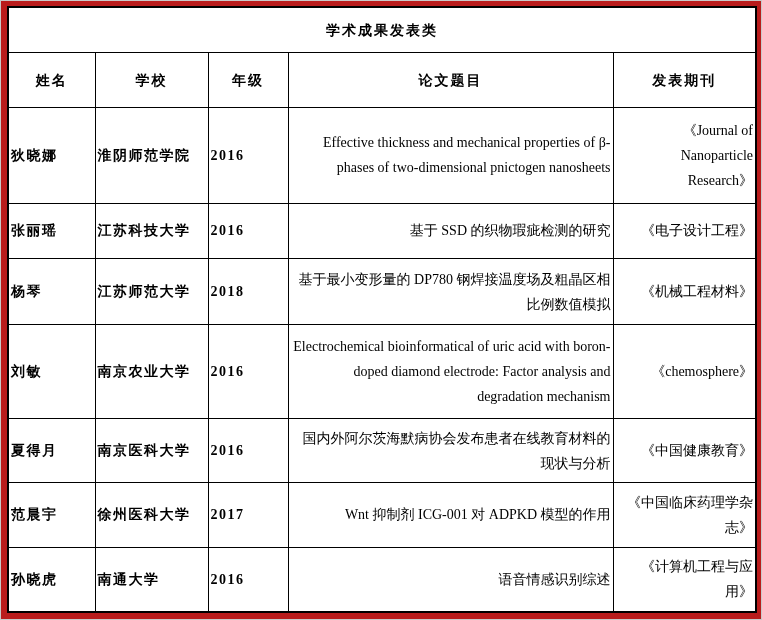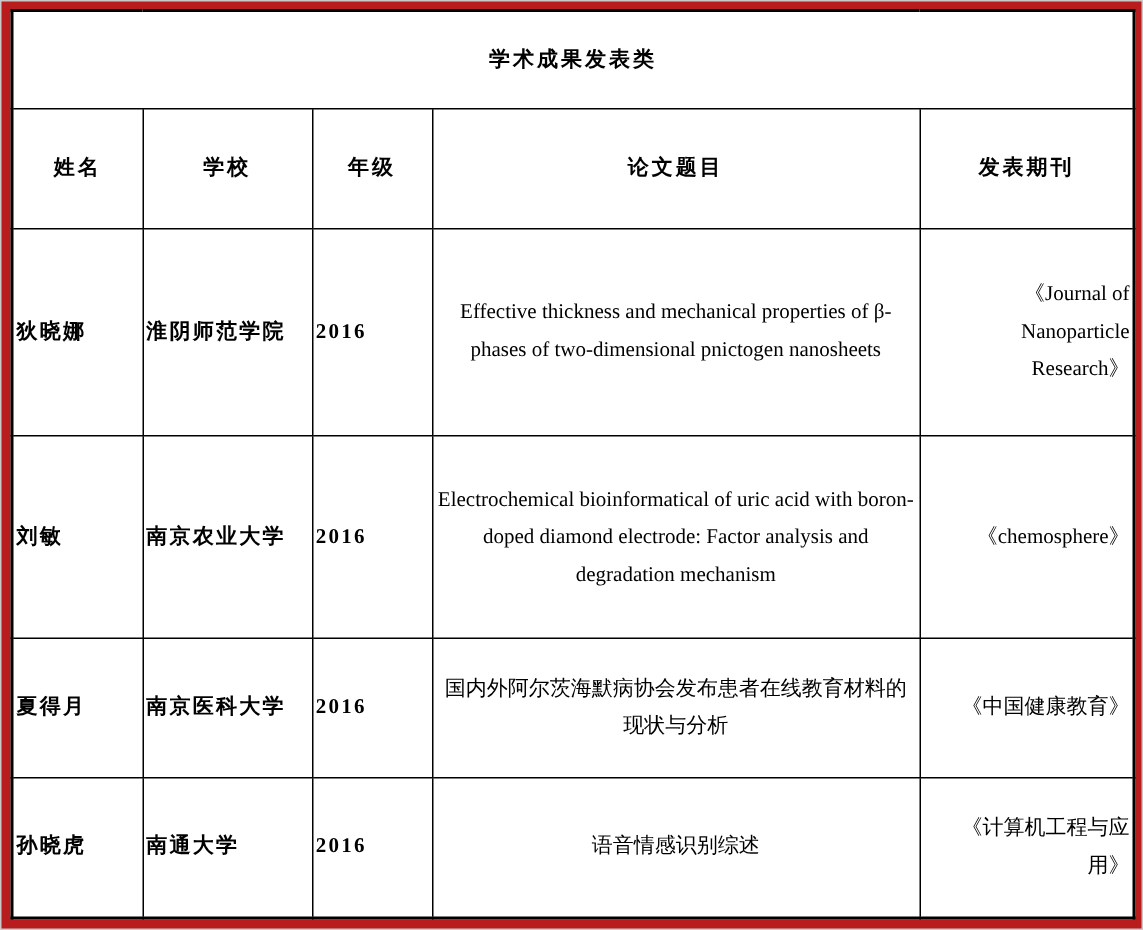--- a/index.html
+++ b/index.html
@@ -43,21 +43,21 @@
     font-weight:bold;
     letter-spacing:2px;
     margin-left:46px;
   }
   .c-center{
     text-align:left;
     letter-spacing:1.5px;
     font-weight:bold;
   }
   .c-paper{
-    text-align:center;
+    text-align:right;
     padding:4px 60px 4px 10px;
   }
   .c-journal{
     text-align:right;
     padding:4px 4px 4px 8px;
     line-break:strict;
   }
 </style>
 </head>
 <body>
@@ -87,39 +87,60 @@
 
     <tr style="height:82px">
       <td class="c-center">狄晓娜</td>
       <td class="c-center">淮阴师范学院</td>
       <td class="c-center">2016</td>
       <td class="c-paper">Effective thickness and mechanical properties of β-phases of two-dimensional pnictogen nanosheets</td>
       <td class="c-journal">《Journal of Nanoparticle Research》</td>
     </tr>
 
 
+    <tr style="height:47px">
+      <td class="c-center">张丽瑶</td>
+      <td class="c-center">江苏科技大学</td>
+      <td class="c-center">2016</td>
+      <td class="c-paper">基于 SSD 的织物瑕疵检测的研究</td>
+      <td class="c-journal">《电子设计工程》</td>
+    </tr>
 
+    <tr style="height:57px">
+      <td class="c-center">杨琴</td>
+      <td class="c-center">江苏师范大学</td>
+      <td class="c-center">2018</td>
+      <td class="c-paper">基于最小变形量的 DP780 钢焊接温度场及粗晶区相比例数值模拟</td>
+      <td class="c-journal">《机械工程材料》</td>
+    </tr>
 
     <tr style="height:74px">
       <td class="c-center">刘敏</td>
       <td class="c-center">南京农业大学</td>
       <td class="c-center">2016</td>
       <td class="c-paper">Electrochemical bioinformatical of uric acid with boron-doped diamond electrode: Factor analysis and degradation mechanism</td>
       <td class="c-journal">《chemosphere》</td>
     </tr>
 
     <tr style="height:53px">
       <td class="c-center">夏得月</td>
       <td class="c-center">南京医科大学</td>
       <td class="c-center">2016</td>
       <td class="c-paper">国内外阿尔茨海默病协会发布患者在线教育材料的现状与分析</td>
       <td class="c-journal">《中国健康教育》</td>
     </tr>
 
 
+    <tr style="height:49px">
+      <td class="c-center">范晨宇</td>
+      <td class="c-center">徐州医科大学</td>
+      <td class="c-center">2017</td>
+      <td class="c-paper">Wnt 抑制剂 ICG-001 对 ADPKD 模型的作用</td>
+      <td class="c-journal">《中国临床药理学杂志》</td>
+    </tr>
 
     <tr style="height:46px">
       <td class="c-center">孙晓虎</td>
       <td class="c-center">南通大学</td>
       <td class="c-center">2016</td>
       <td class="c-paper">语音情感识别综述</td>
       <td class="c-journal">《计算机工程与应用》</td>
     </tr>
   </tbody>
     </table>

